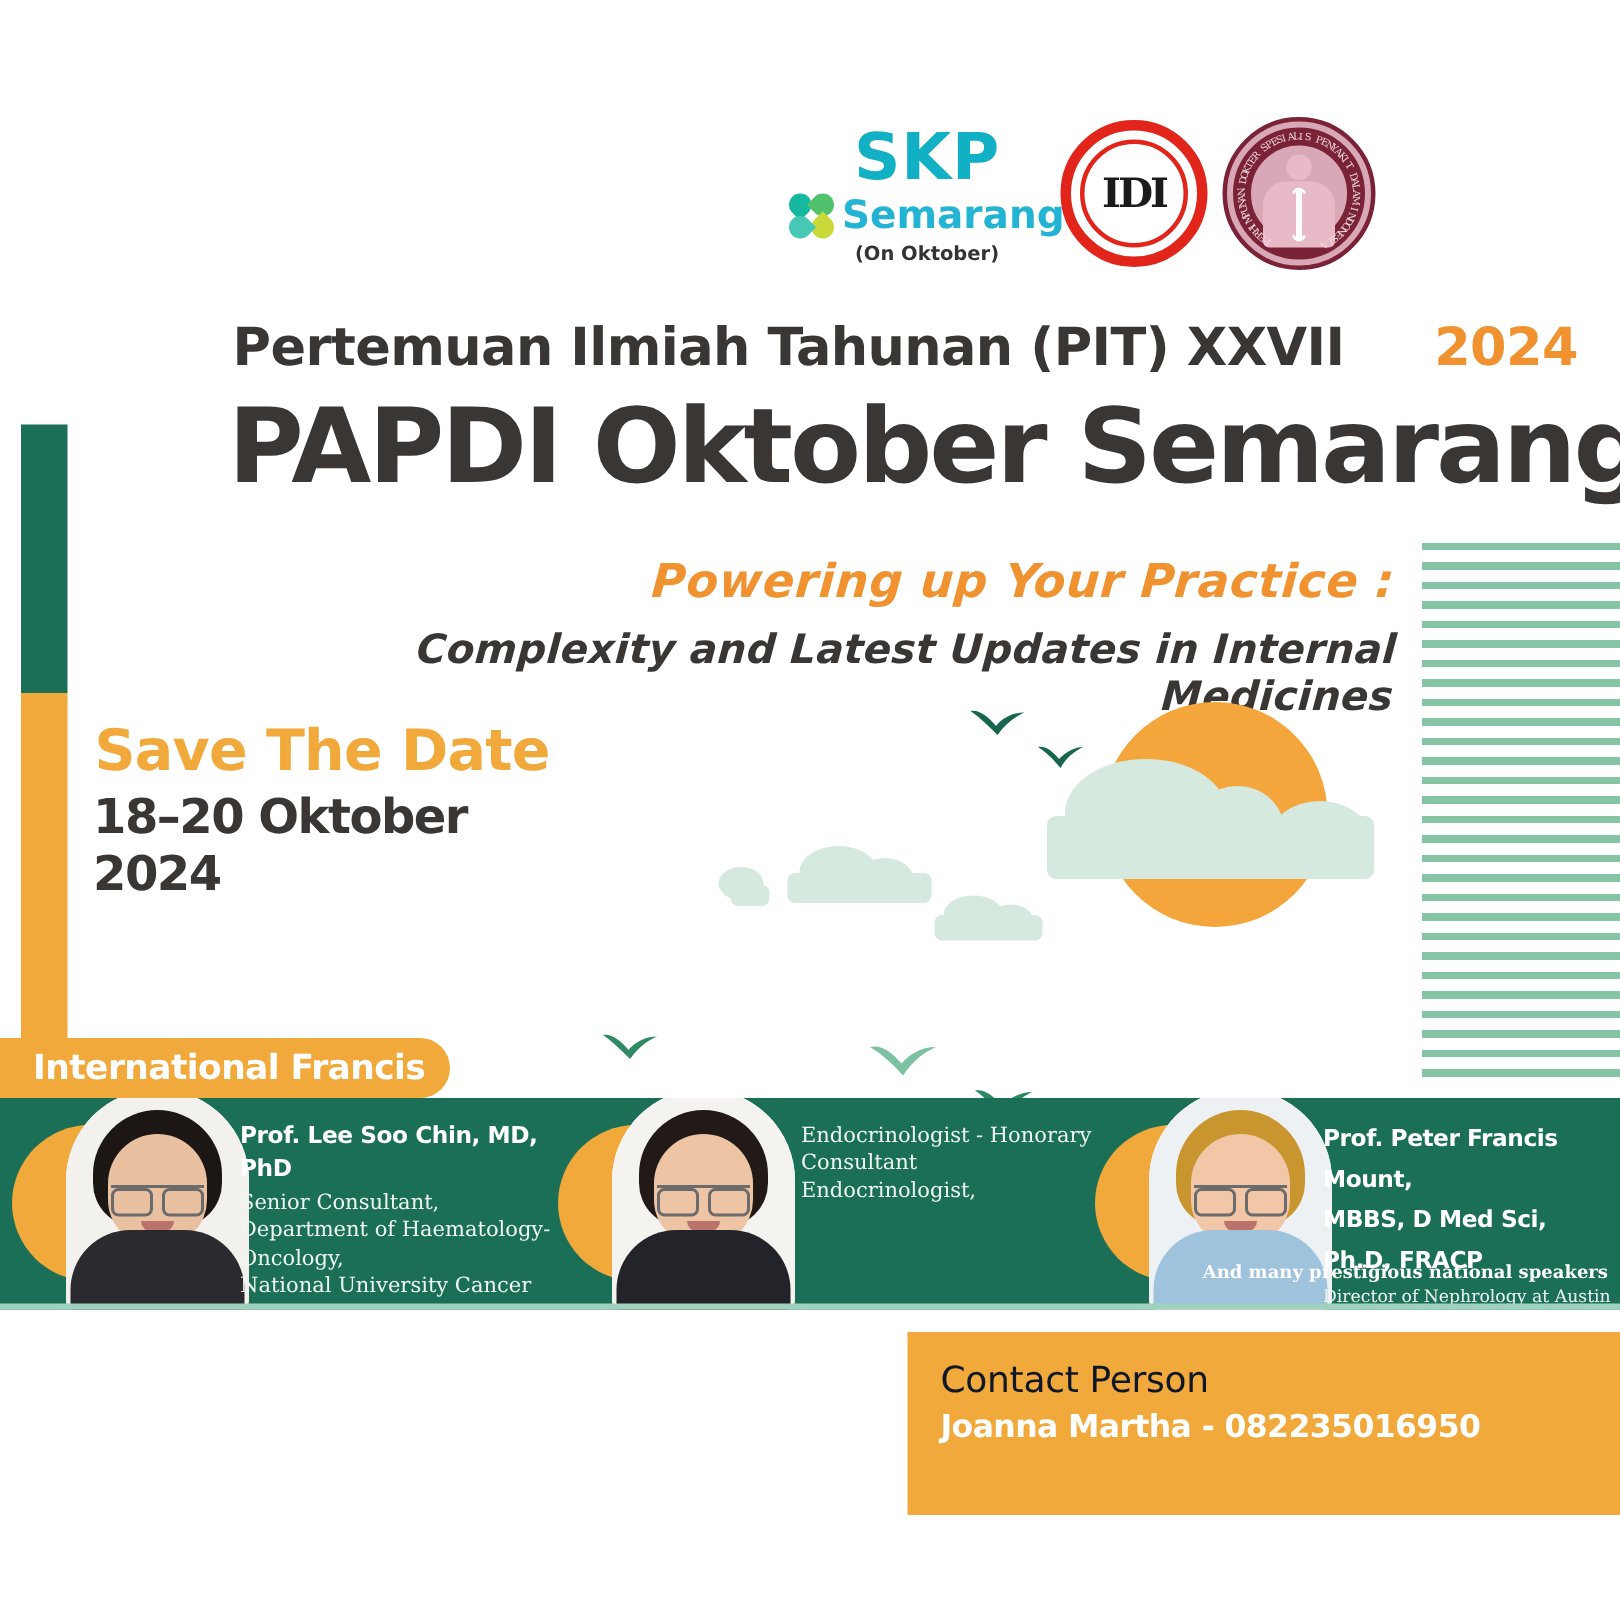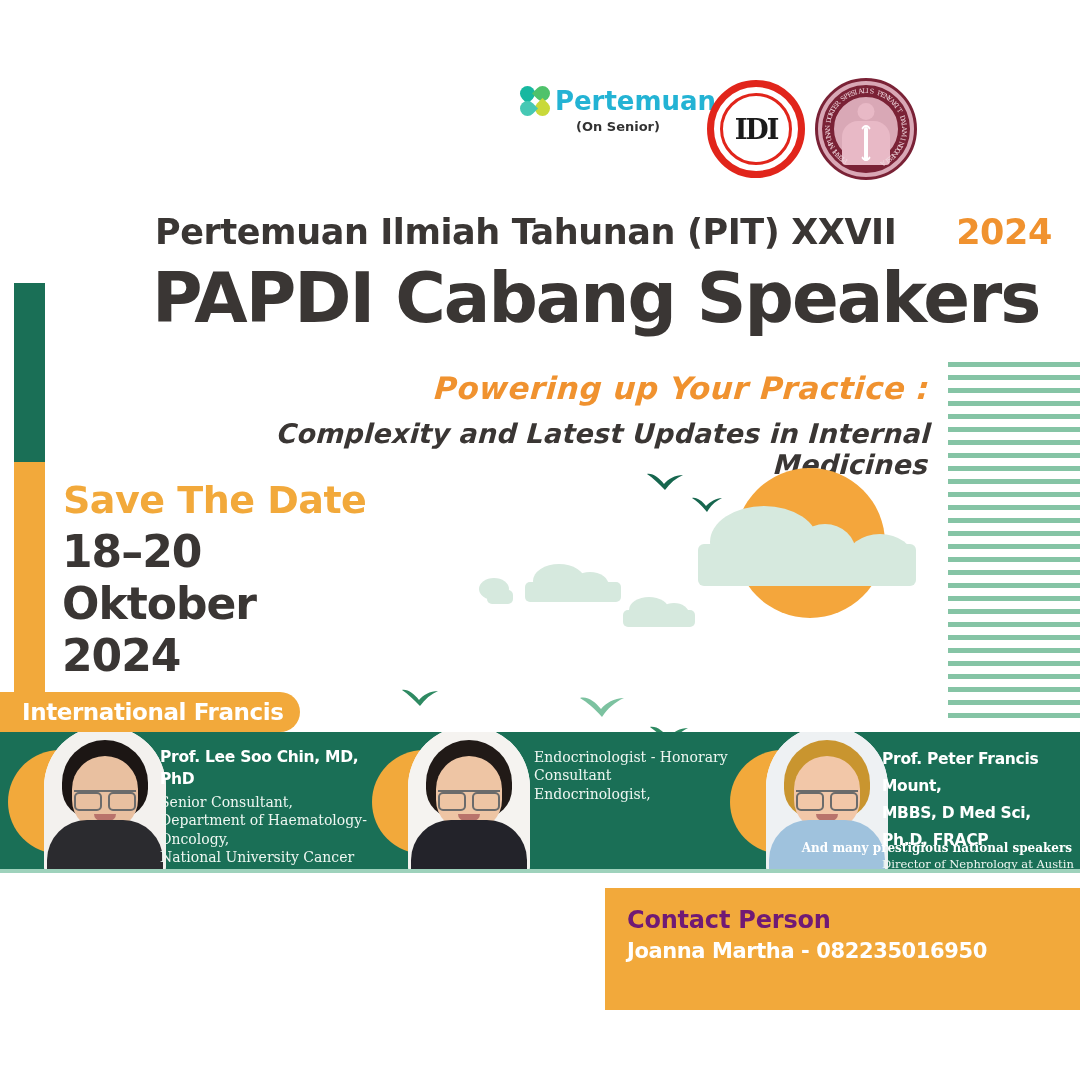--- a/index.html
+++ b/index.html
@@ -143,21 +143,21 @@
   .b-c { left:400px; top:688px; }
   .b-d { left:578px; top:695px; }
   .b-e { left:648px; top:725px; }
 
   
   .std-title {
     position:absolute; left:63px; top:478px; font-size:38px; font-weight:bold;
     color:#f2a93b; font-family:"DejaVu Sans", sans-serif; letter-spacing:-0.5px;
   }
   .std-date {
-    position:absolute; left:62px; top:526px; width:320px; font-size:44px; font-weight:bold;
+    position:absolute; left:62px; top:526px; width:320px; font-size:32px; font-weight:bold;
     color:#3a3634; line-height:1.18; font-family:"DejaVu Sans", sans-serif; letter-spacing:-1px;
   }
   .std-venue {
     position:absolute; left:68px; top:618px; width:340px; font-size:26px;
     color:#3f3b39; line-height:1.25; font-family:"DejaVu Sans", sans-serif; letter-spacing:-0.4px;
   }
 
   
   .isp-badge {
     position:absolute; left:0; top:692px; width:300px; height:40px;
@@ -216,48 +216,49 @@
     border:2px solid #6b6b6b; border-radius:5px; }
   .f-glass:before { left:0; } .f-glass:after { right:0; }
   .f-mouth { position:absolute; top:88px; left:50%; transform:translateX(-50%);
     width:22px; height:7px; background:#b9736b; border-radius:0 0 12px 12px; }
 
   
   .contact {
     position:absolute; left:605px; top:888px; width:475px; height:122px;
     background:#f2a93b; padding:18px 0 0 22px;
   }
-  .contact .ct-title { font-size:24px; font-weight:bold; color:#701a75;
+  .contact .ct-title { font-size:24px; font-weight:normal; color:#0f172a;
     font-family:"DejaVu Sans", sans-serif; letter-spacing:-0.2px; }
   .contact .ct-line { font-size:21px; font-weight:bold; color:#fff; margin-top:5px;
     font-family:"DejaVu Sans", sans-serif; letter-spacing:-0.4px; }
 </style>
 </head>
 <body>
 
 <div class="poster">
 
   <div class="stripes"></div>
 
   <div class="leftbar-green"></div>
   <div class="leftbar-orange"></div>
 
   <div class="logos">
 
     <div class="logo-skp">
+      <div class="skp-word">SKP</div>
       <div class="kem-row">
         <span class="flower">
           <span class="petal p1"></span>
             <span class="petal p2"></span>
           <span class="petal p3"></span>
             <span class="petal p4"></span>
         </span>
-        <span class="kem-word">Pertemuan</span>
+        <span class="kem-word">Semarang</span>
       </div>
-      <div class="onproc">(On Senior)</div>
+      <div class="onproc">(On Oktober)</div>
     </div>
 
     <div class="logo-idi">
       <div class="inner">
         <span class="idi-text">IDI</span>
       </div>
     </div>
 
     <div class="logo-papdi">
       <div class="ring"></div>
@@ -323,21 +324,21 @@
           <span style="transform: rotate(150deg) translate(0px, -42px);">A</span>
         </div>
       </div>
 
   </div>
 
   <div class="pit-line">
     <span>Pertemuan Ilmiah Tahunan (PIT) XXVII</span>
     <span class="year">2024</span>
   </div>
-  <div class="papdi-title">PAPDI Cabang Speakers</div>
+  <div class="papdi-title">PAPDI Oktober Semarang</div>
 
   <div class="theme-1">Powering up Your Practice :</div>
   <div class="theme-2">Complexity and Latest Updates in Internal Medicines</div>
 
   <div class="sun"></div>
 
   <div class="cloud c-main">
     <span class="b1"></span>
       <span class="b2"></span>
       <span class="b3"></span>

